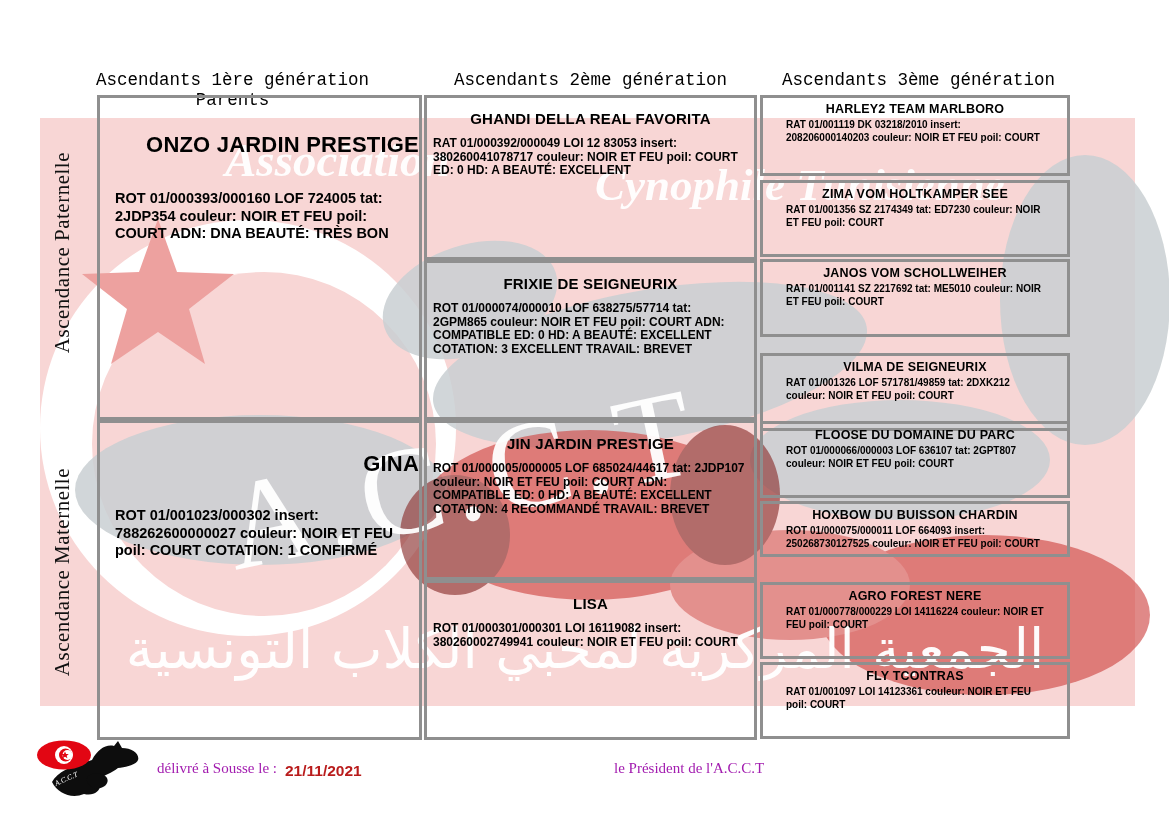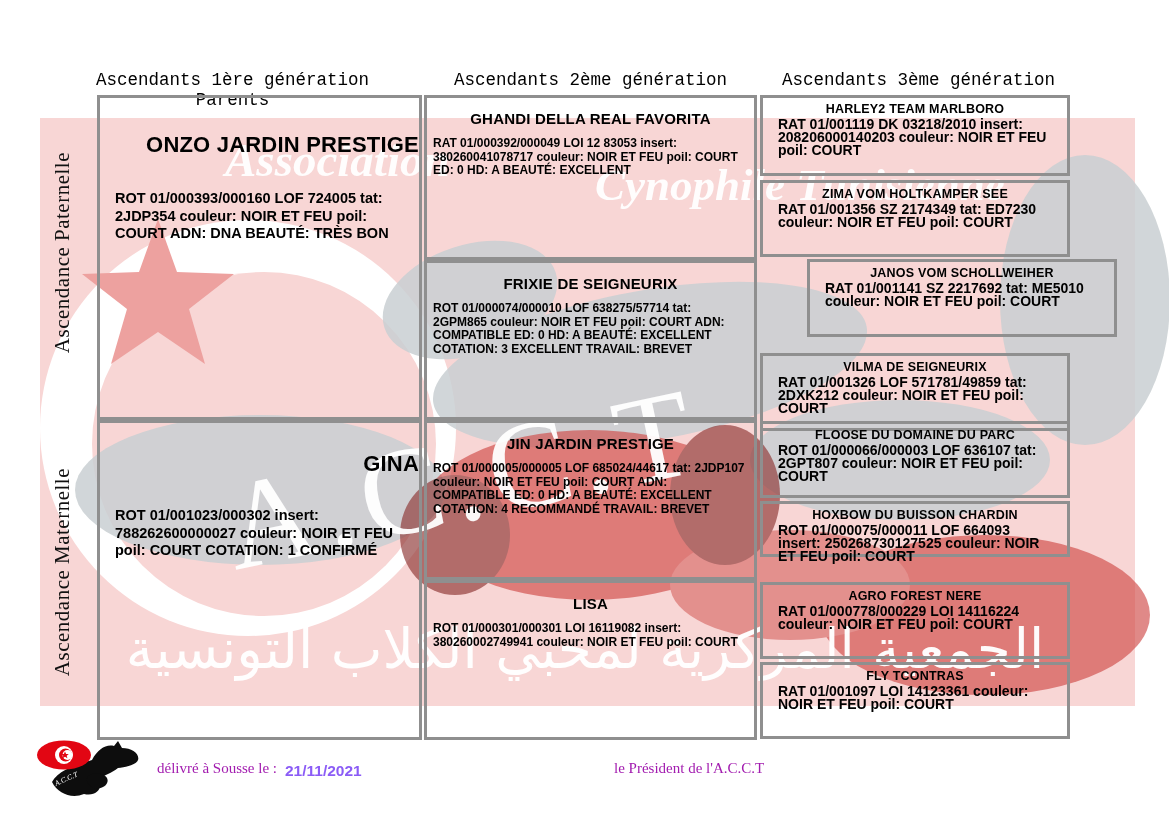--- a/index.html
+++ b/index.html
@@ -31,24 +31,24 @@
 
   .col1 .bt { margin-top:34px; font-size:22px;text-align:right; }
   .col1 .bd { margin-top:32px; padding:0 15px; font-size:14.5px; line-height:17.5px; }
   .col1.lower .bt { margin-top:28px; }
   .col1.lower .bd { margin-top:30px; }
 
   .col2 .bt { margin-top:12px; font-size:15px; }
   .col2 .bd { margin-top:10px; padding:0 6px; font-size:12px; line-height:13.6px; }
 
   .col3 .bt { margin-top:4px; font-size:12.5px; }
-  .col3 .bd { margin-top:2px; padding:0 15px; font-size:14px; line-height:13.2px; }
+  .col3 .bd { margin-top:2px; padding:0 23px; font-size:10px; line-height:13.2px; }
 
   .foot-label { position:absolute; font-family:"Liberation Serif", serif; font-size:15px; color:#a21caf; }
-  .foot-date  { position:absolute; font-size:15.5px; font-weight:bold; color:#8b5cf6; }
+  .foot-date  { position:absolute; font-size:15.5px; font-weight:bold; color:#b91c1c; }
   .logo { position:absolute; left:34px; top:740px; }
 </style>
 </head>
 <body>
 
 <div class="page">
 
   <svg class="wm" viewBox="0 0 1169 827">
     <rect x="40" y="118" width="1095" height="588" fill="#f8d6d5"></rect>
 
@@ -113,21 +113,21 @@
   </div>
 
   <div class="box col3" style="left:760px; top:95px; width:310px; height:81px;">
     <div class="bt">HARLEY2 TEAM MARLBORO</div>
     <div class="bd">RAT 01/001119 DK 03218/2010 insert: 208206000140203 couleur: NOIR ET FEU poil: COURT</div>
   </div>
   <div class="box col3" style="left:760px; top:180px; width:310px; height:77px;">
     <div class="bt">ZIMA VOM HOLTKAMPER SEE</div>
     <div class="bd">RAT 01/001356 SZ 2174349 tat: ED7230 couleur: NOIR ET FEU poil: COURT</div>
   </div>
-  <div class="box col3" style="left:760px; top:259px; width:310px; height:78px;margin-left:47px;">
+  <div class="box col3" style="left:760px; top:259px; width:310px; height:78px;">
     <div class="bt">JANOS VOM SCHOLLWEIHER</div>
     <div class="bd">RAT 01/001141 SZ 2217692 tat: ME5010 couleur: NOIR ET FEU poil: COURT</div>
   </div>
   <div class="box col3" style="left:760px; top:353px; width:310px; height:78px;">
     <div class="bt">VILMA DE SEIGNEURIX</div>
     <div class="bd">RAT 01/001326 LOF 571781/49859 tat: 2DXK212 couleur: NOIR ET FEU poil: COURT</div>
   </div>
   <div class="box col3" style="left:760px; top:421px; width:310px; height:77px;">
     <div class="bt">FLOOSE DU DOMAINE DU PARC</div>
     <div class="bd">ROT 01/000066/000003 LOF 636107 tat: 2GPT807 couleur: NOIR ET FEU poil: COURT</div>

